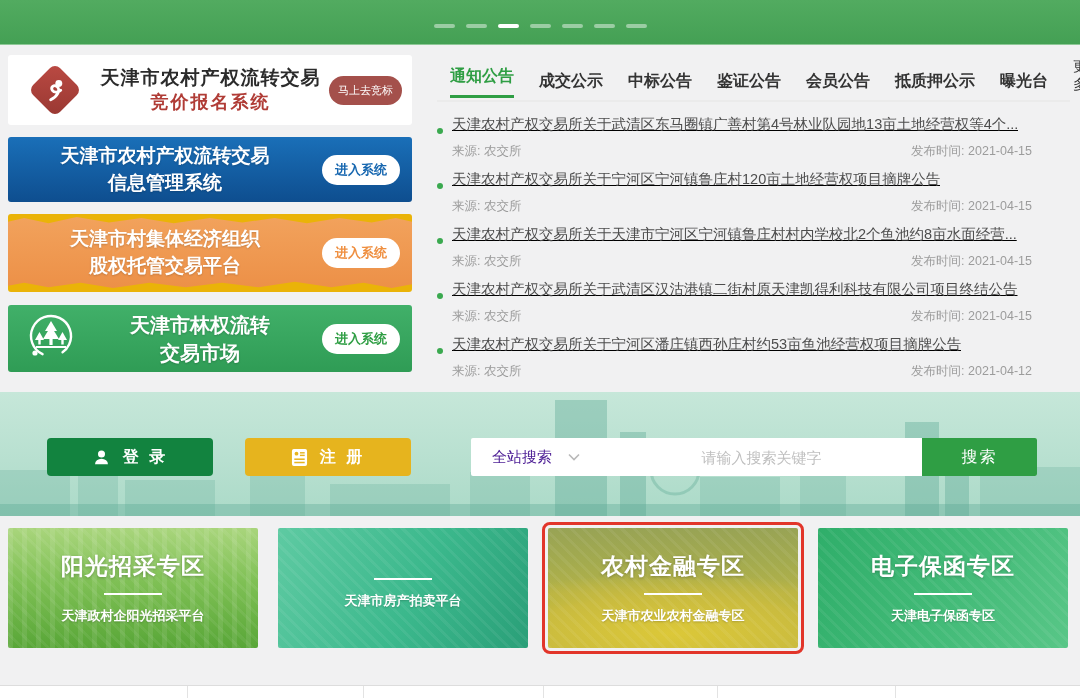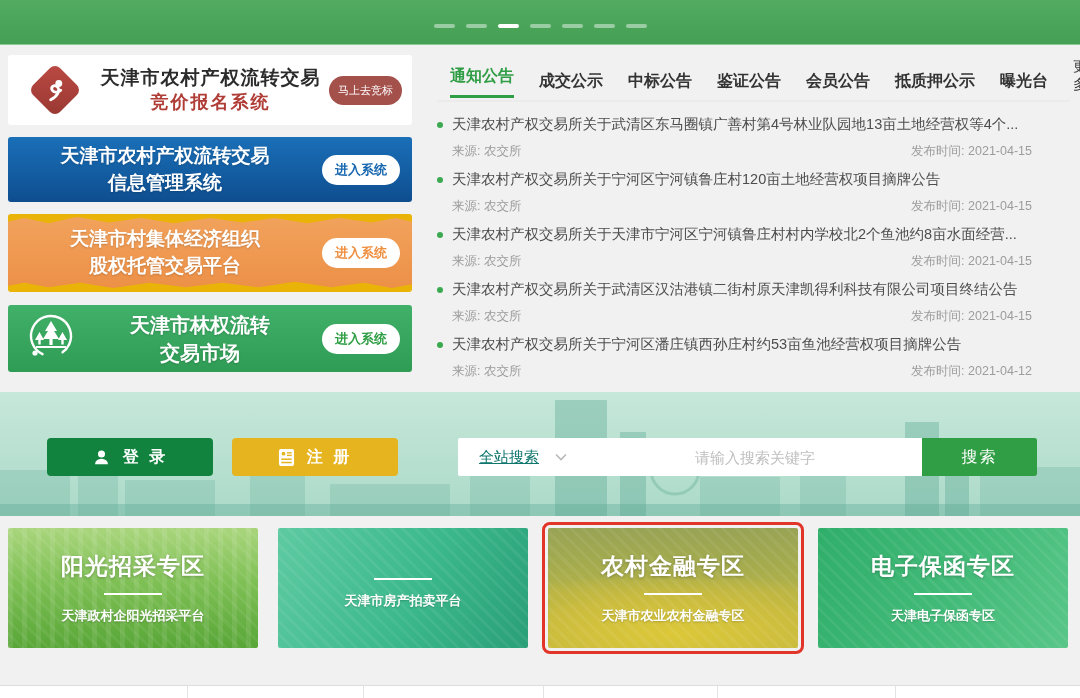--- a/index.html
+++ b/index.html
@@ -48,39 +48,39 @@
   .tabbar { display:flex; align-items:center; border-bottom:2px solid #ebebeb; }
   .tab-accent { width:5px; height:26px; background:#2f9e44; margin-right:13px; margin-bottom:4px; }
   .tab { font-size:16px; font-weight:700; color:#333; padding:4px 0 0; margin-right:25px;
     cursor:pointer; text-decoration:none; white-space:nowrap; }
   .tab.active { color:#2f9e44; border-bottom:3px solid #2f9e44; margin-bottom:-2px; padding-bottom:8px; }
   .more-link { margin-left:auto; margin-right:6px; font-size:14px; color:#333; cursor:pointer;
     display:flex; align-items:center; gap:5px; padding-bottom:6px; }
 
   .n-list { margin-top:13px; padding-right:30px; }
   .n-item { height:55px; }
-  .n-title { display:flex; align-items:center; gap:9px; white-space:nowrap; overflow:hidden; }
+  .n-title { display:flex; align-items:flex-end; gap:9px; white-space:nowrap; overflow:hidden;text-decoration:underline; }
   .bullet { flex:0 0 auto; width:6px; height:6px; border-radius:50%; background:#3aa94f; }
   .n-text { font-size:14.5px; color:#4d4d4d; overflow:hidden; text-overflow:ellipsis; cursor:pointer; }
   .n-meta { display:flex; justify-content:space-between; margin:9px 8px 0 15px;
     font-size:12.5px; color:#9c9c9c; }
 
   
   .hero { position:absolute; left:0; top:392px; width:1080px; height:124px; overflow:hidden;
     background:linear-gradient(180deg,#c6e7d9 0%,#b8e0d0 55%,#abdac8 100%); }
   .skyline { position:absolute; left:0; bottom:0; }
   .hero-row { position:absolute; left:47px; right:43px; top:46px; height:38px; display:flex; }
   .hero-btn { height:38px; border:none; border-radius:4px; color:#fff; font-family:inherit;
     font-size:16px; font-weight:700; letter-spacing:3px; cursor:pointer;
     display:flex; align-items:center; justify-content:center; gap:12px; }
-  .btn-login { width:166px; margin-right:19px; background:#12833f; }
+  .btn-login { width:166px; margin-right:32px; background:#12833f; }
   .btn-register { width:166px; margin-right:60px; background:#e6b41e; }
   .search-box { flex:1; display:flex; background:#fff; border-radius:2px; overflow:hidden; }
   .scope { flex:0 0 130px; display:flex; align-items:center; justify-content:center; gap:16px;
-    font-size:15px; color:#0f766e; cursor:pointer;text-decoration:underline; }
+    font-size:15px; color:#4c1d95; cursor:pointer; }
   .search-input { flex:1; border:none; outline:none; font-family:inherit; font-size:15px;
     text-align:center; color:#444; }
   .search-input::placeholder { color:#bfbfbf; }
   .btn-search { flex:0 0 115px; border:none; background:#2f9e44; color:#fff; font-family:inherit;
     font-size:16px; letter-spacing:2px; cursor:pointer; }
 
   
   .zones { position:absolute; left:8px; top:528px; display:flex; gap:20px; }
   .zone { position:relative; width:250px; height:120px; border-radius:2px; overflow:hidden;
     display:flex; flex-direction:column; align-items:center; justify-content:center; cursor:pointer; }

